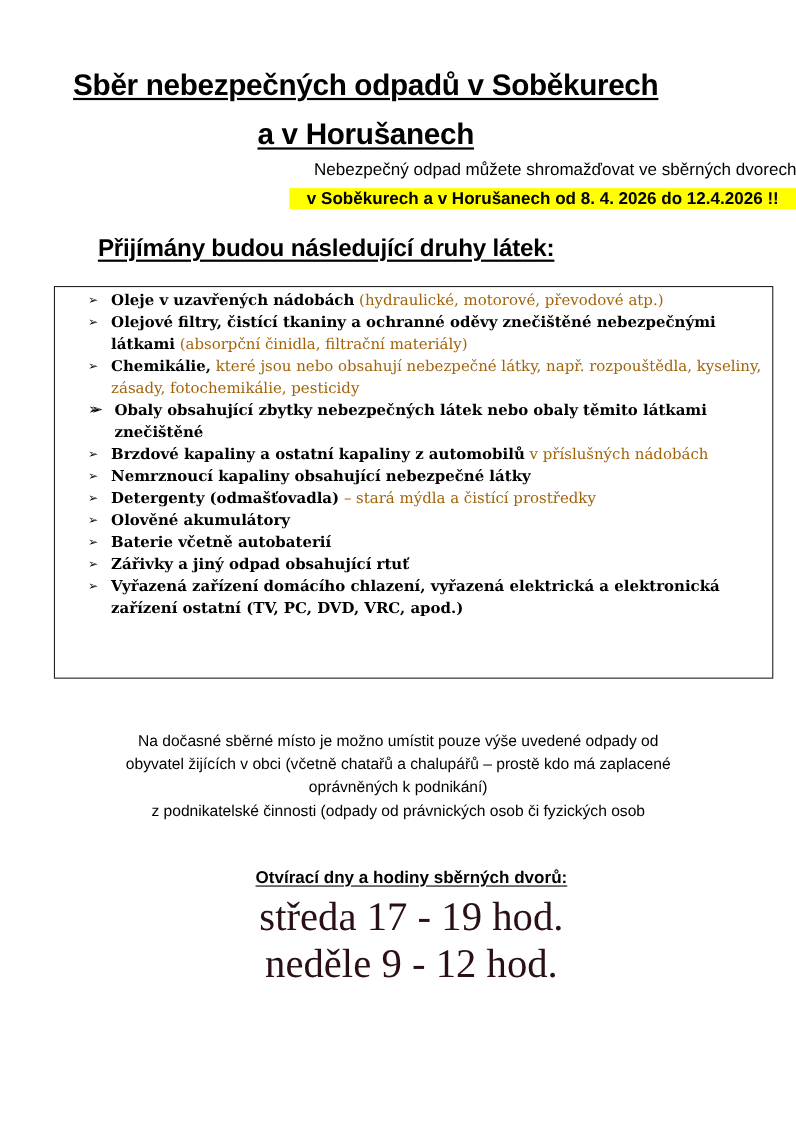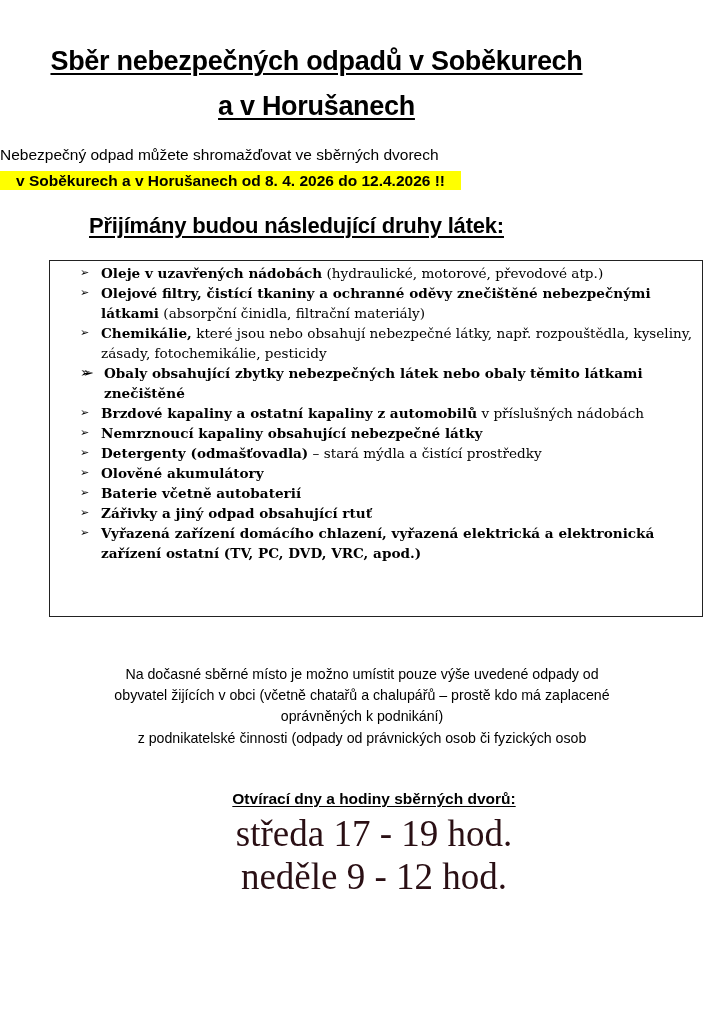--- a/index.html
+++ b/index.html
@@ -19,30 +19,30 @@
       left: 0;
       width: 633px;
       text-align: center;
       font-family: "Liberation Sans", sans-serif;
       font-weight: bold;
       font-size: 27px;
       text-decoration: underline;
       text-decoration-thickness: 2px;
       text-underline-offset: 3px;
       letter-spacing: -0.3px;
-      margin: 0;
+      margin: 16px;
     }
     .title-1 { top: 46px; }
     .title-2 { top: 91px; }
 
     .intro {
       position: absolute;
       left: 0;
       width: 724px;
-      text-align: left;
+      text-align: right;
       font-family: "Liberation Sans", sans-serif;
       font-size: 15.5px;
     }
     .intro-line { top: 146px; }
     .intro-hl-wrap { top: 172px; }
     .intro-hl {
       background: #ffff00;
       font-weight: bold;
       padding: 1px 16px;
     }
@@ -92,21 +92,21 @@
       left: 0;
       top: 0;
       font-family: "DejaVu Sans", sans-serif;
       font-size: 11px;
     }
     .list li.big-bullet .bullet {
       font-size: 13px;
     }
     .list li.shift { margin-left: 3px; }
     .b { font-weight: bold; }
-    .n { font-weight: normal; color: #000000; }
+    .n { font-weight: normal; color: #a16207; }
 
     .notice {
       position: absolute;
       left: 0;
       width: 724px;
       top: 664px;
       text-align: center;
       font-family: "Liberation Sans", sans-serif;
       font-size: 14.2px;
       line-height: 21.2px;

